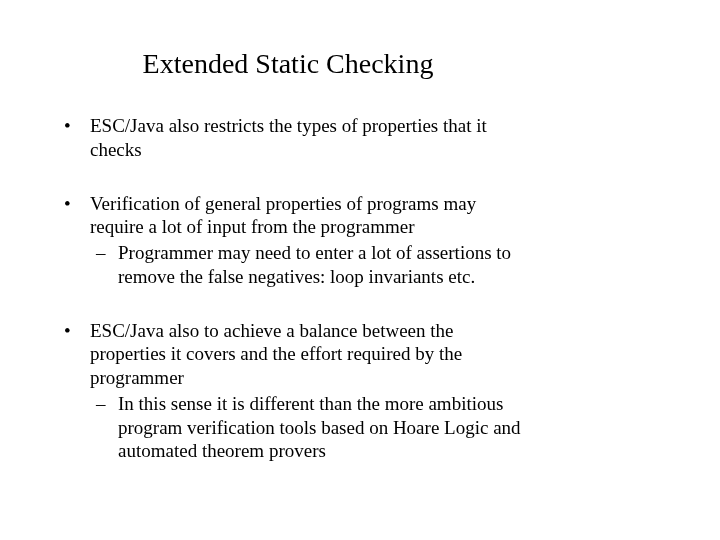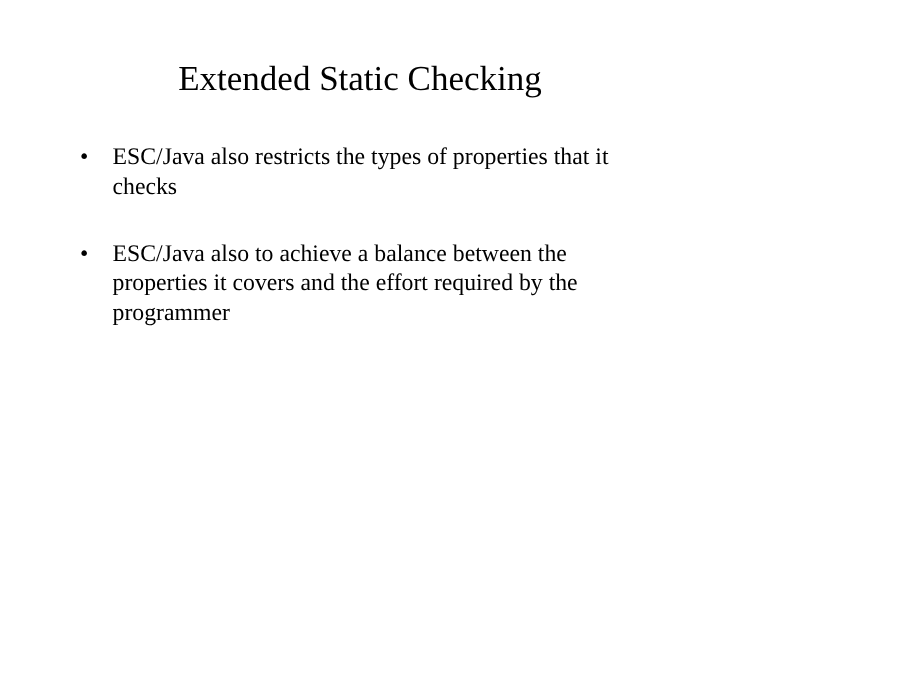--- a/index.html
+++ b/index.html
@@ -66,16 +66,29 @@
 <body>
 
 <div class="slide">
   <h1 class="title">Extended Static Checking</h1>
 
   <ul class="level1">
     <li>
       <span>ESC/Java also restricts the types of properties that it checks</span>
     </li>
     <li>
+      <span>Verification of general properties of programs may require a lot of input from the programmer</span>
+      <ul class="level2">
+        <li>
+          <span>Programmer may need to enter a lot of assertions to remove the false negatives: loop invariants etc.</span>
+        </li>
+      </ul>
+    </li>
+    <li>
       <span>ESC/Java also to achieve a balance between the properties it covers and the effort required by the programmer</span>
+      <ul class="level2">
+        <li>
+          <span>In this sense it is different than the more ambitious program verification tools based on Hoare Logic and automated theorem provers</span>
+        </li>
+      </ul>
     </li>
   </ul>
 </div>
 
 </body></html>

